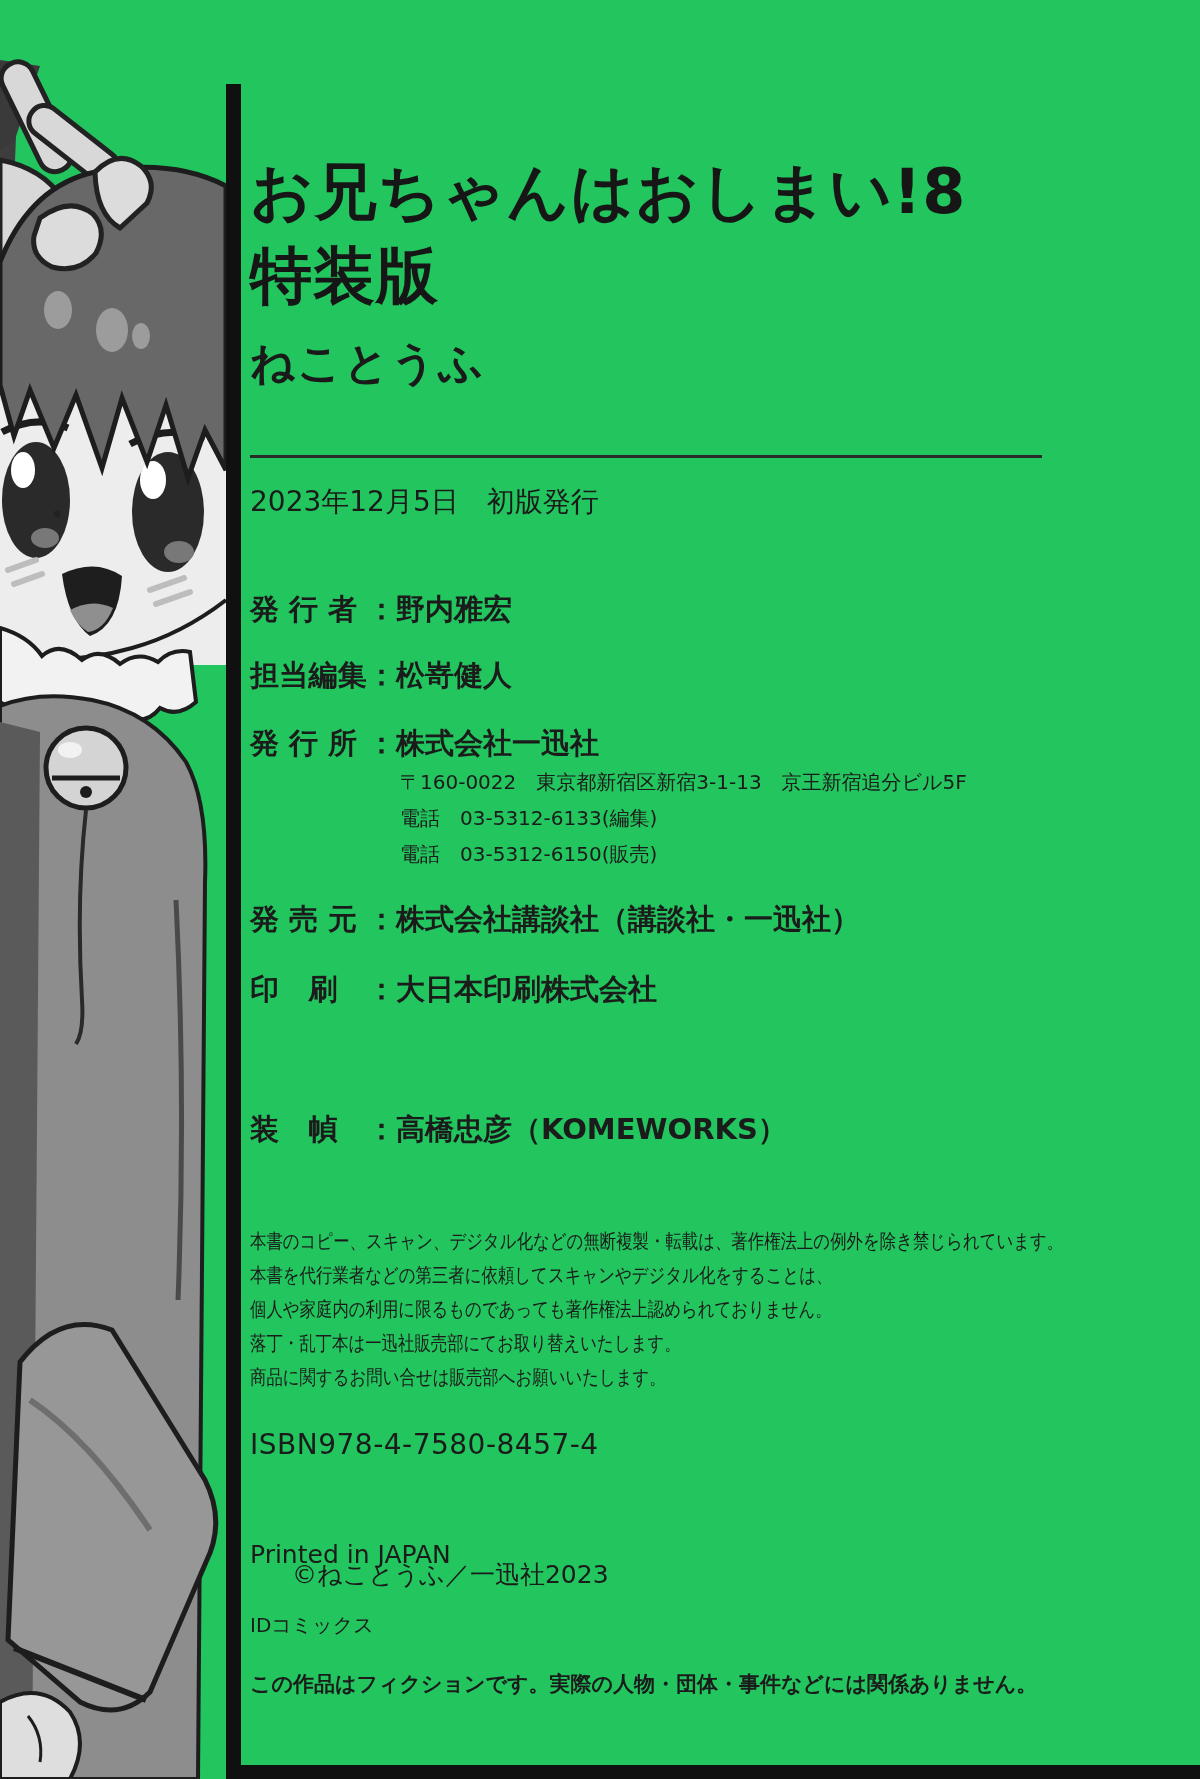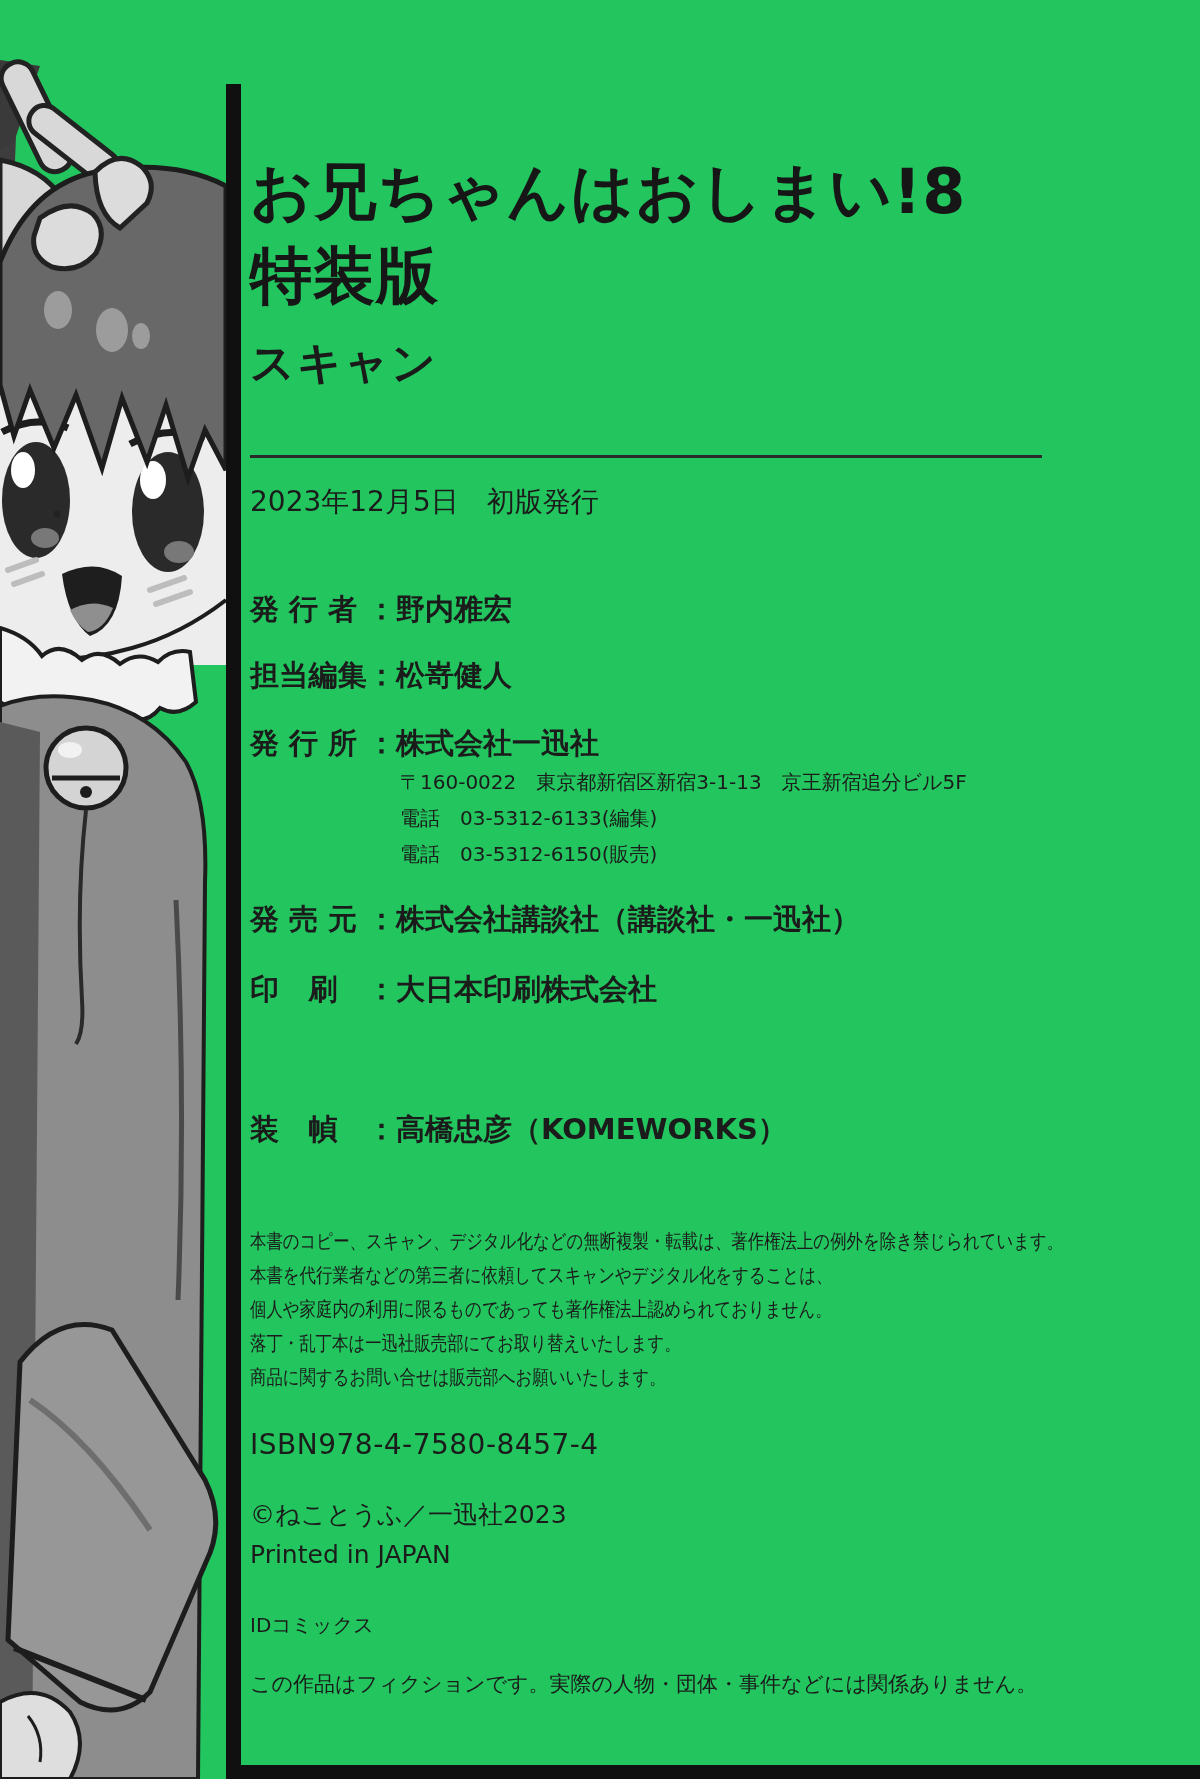--- a/index.html
+++ b/index.html
@@ -21,24 +21,24 @@
   .credit{font-size:29px;font-weight:600;white-space:nowrap;}
   .credit .lbl{display:inline-block;width:146px;text-align:justify;text-align-last:justify;}
   .credit .val{display:inline-block;}
   .r0{top:590px;} .r1{top:656px;} .r2{top:724px;}
   .r3{top:900px;} .r4{top:970px;} .r5{top:1040px;} .r6{top:1110px;}
   .details{margin-top:0;padding-left:150px;font-size:20px;font-weight:500;line-height:36px;white-space:nowrap;}
 
   .legal{top:1224px;font-size:20px;font-weight:500;line-height:34px;white-space:nowrap;}
   .legal div{transform:scaleX(0.82);transform-origin:left center;}
   .isbn{top:1428px;font-size:28px;font-weight:500;letter-spacing:0.5px;}
-  .copyright{top:1498px;font-size:25px;font-weight:500;}
+  .copyright{top:1558px;font-size:25px;font-weight:500;margin-left:42px;}
   .printed{top:1540px;font-size:25px;font-weight:500;}
   .imprint{top:1612px;font-size:20px;font-weight:500;}
-  .fiction{top:1670px;font-size:21px;font-weight:400;white-space:nowrap;}
+  .fiction{top:1670px;font-size:21px;font-weight:700;white-space:nowrap;}
 </style>
 </head>
 <body>
 
 <div class="page">
 
   <svg class="illus" viewBox="0 0 226 1779" aria-hidden="true">
 
     <path d="M0,86 L18,88 L8,330 L0,520 Z" fill="#3d3d3d"></path>
 
@@ -114,21 +114,21 @@
   </svg>
 
   <div class="vbar"></div>
   <div class="hbar"></div>
 
   <div class="abs title">
     <div>お兄ちゃんはおしまい!8</div>
     <div>特装版</div>
   </div>
 
-  <div class="abs author">スキャン</div>
+  <div class="abs author">ねことうふ</div>
 
   <div class="abs rule"></div>
 
   <div class="abs edition">2023年12月5日　初版発行</div>
 
   <div class="abs credit r0">
     <span class="lbl">発行者：</span><span class="val">野内雅宏</span>
   </div>
   <div class="abs credit r1">
     <span class="lbl">担当編集：</span><span class="val">松嵜健人</span>

